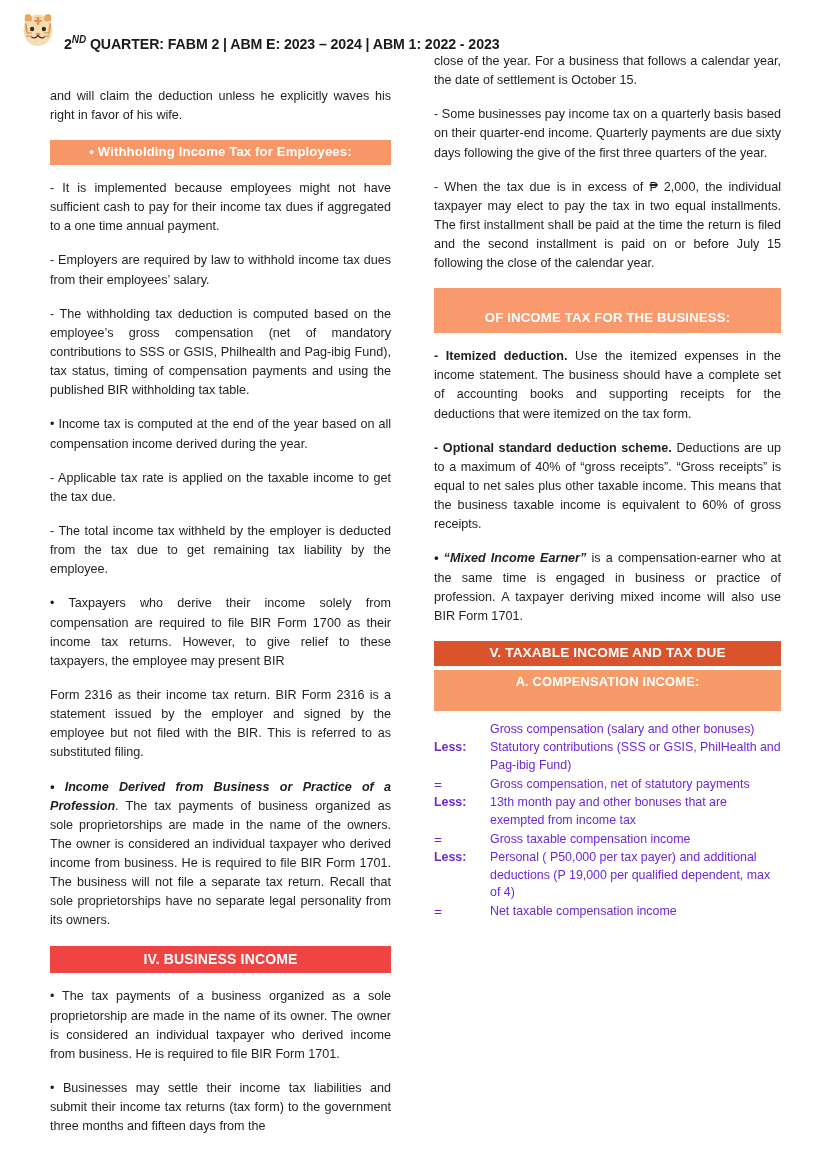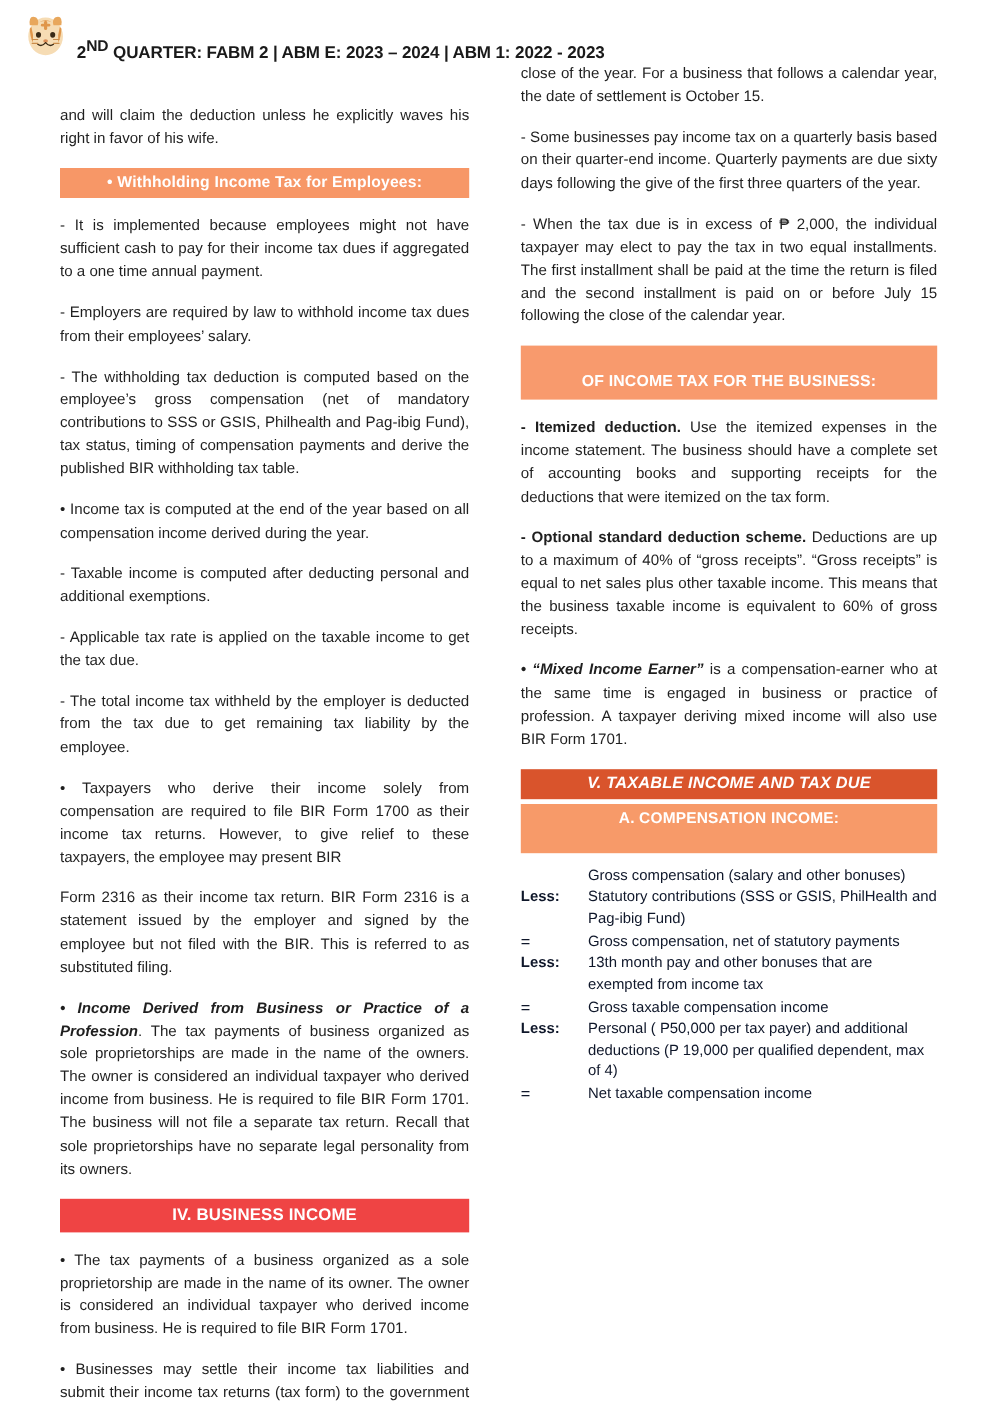--- a/index.html
+++ b/index.html
@@ -38,23 +38,24 @@
     position: absolute;
     left: 64px;
     top: 36px;
     font-size: 14.2px;
     font-weight: bold;
     letter-spacing: -0.1px;
     white-space: nowrap;
     color: #1a1a1a;
   }
   .header-title sup {
-    font-size: 13px;
+    font-size: 10px;
     vertical-align: super;
     line-height: 0;
+    font-style: italic;
   }
 
   
   .columns {
     position: absolute;
     top: 52px;
     left: 0;
     width: 828px;
   }
   .col {
@@ -106,42 +107,41 @@
     padding: 5px 6px 6px 6px;
     margin: 12px 0 14px 0;
     line-height: 1.2;
   }
   .bar-dark-2 {
     background: #d9542c;
     font-size: 13.6px;
     padding: 4px 6px 5px 6px;
     margin: 10px 0 4px 0;
     line-height: 1.2;
-    font-style: italic;
   }
   .bar-sub {
     background: #f79a69;
     font-size: 12.9px;
     padding: 4px 6px 21px 6px;
     margin: 3px 0 10px 0;
     line-height: 1.2;
   }
 
   
   .calc-table {
     width: 100%;
     border-collapse: collapse;
     margin-top: 4px;
   }
   .calc-table td {
     font-size: 12.4px;
     line-height: 1.42;
     vertical-align: top;
     padding: 0 0 1px 0;
-    color: #0f172a;
+    color: #6d28d9;
     margin-top: 32px;
   }
   .calc-table td.op {
     width: 48px;
     font-weight: bold;
     white-space: nowrap;
     padding-right: 6px;
   }
   .calc-table td.op.eq {
     font-weight: normal;
@@ -178,23 +178,22 @@
 <div class="columns">
 
   <div class="col col-left">
 
     <p class="para">and will claim the deduction unless he explicitly waves his right in favor of his wife.</p>
 
     <div class="bar bar-light">• Withholding Income Tax for Employees:</div>
 
     <p class="para">- It is implemented because employees might not have sufficient cash to pay for their income tax dues if aggregated to a one time annual payment.</p>
     <p class="para">- Employers are required by law to withhold income tax dues from their employees’ salary.</p>
-    <p class="para">- The withholding tax deduction is computed based on the employee’s gross compensation (net of mandatory contributions to SSS or GSIS, Philhealth and Pag-ibig Fund), tax status, timing of compensation payments and derive the published BIR withholding tax table.</p>
+    <p class="para">- The withholding tax deduction is computed based on the employee’s gross compensation (net of mandatory contributions to SSS or GSIS, Philhealth and Pag-ibig Fund), tax status, timing of compensation payments and using the published BIR withholding tax table.</p>
     <p class="para">• Income tax is computed at the end of the year based on all compensation income derived during the year.</p>
-    <p class="para">- Taxable income is computed after deducting personal and additional exemptions.</p>
     <p class="para">- Applicable tax rate is applied on the taxable income to get the tax due.</p>
     <p class="para">- The total income tax withheld by the employer is deducted from the tax due to get remaining tax liability by the employee.</p>
     <p class="para">• Taxpayers who derive their income solely from compensation are required to file BIR Form 1700 as their income tax returns. However, to give relief to these taxpayers, the employee may present BIR</p>
     <p class="para">Form 2316 as their income tax return. BIR Form 2316 is a statement issued by the employer and signed by the employee but not filed with the BIR. This is referred to as substituted filing.</p>
 
     <p class="para"><i class="bi">• Income Derived from Business or Practice of a Profession</i><span>. The tax payments of business organized as sole proprietorships are made in the name of the owners. The owner is considered an individual taxpayer who derived income from business. He is required to file BIR Form 1701. The business will not file a separate tax return. Recall that sole proprietorships have no separate legal personality from its owners.</span></p>
 
     <div class="bar bar-dark">IV. BUSINESS INCOME</div>
 
     <p class="para">• The tax payments of a business organized as a sole proprietorship are made in the name of its owner. The owner is considered an individual taxpayer who derived income from business. He is required to file BIR Form 1701.</p>

